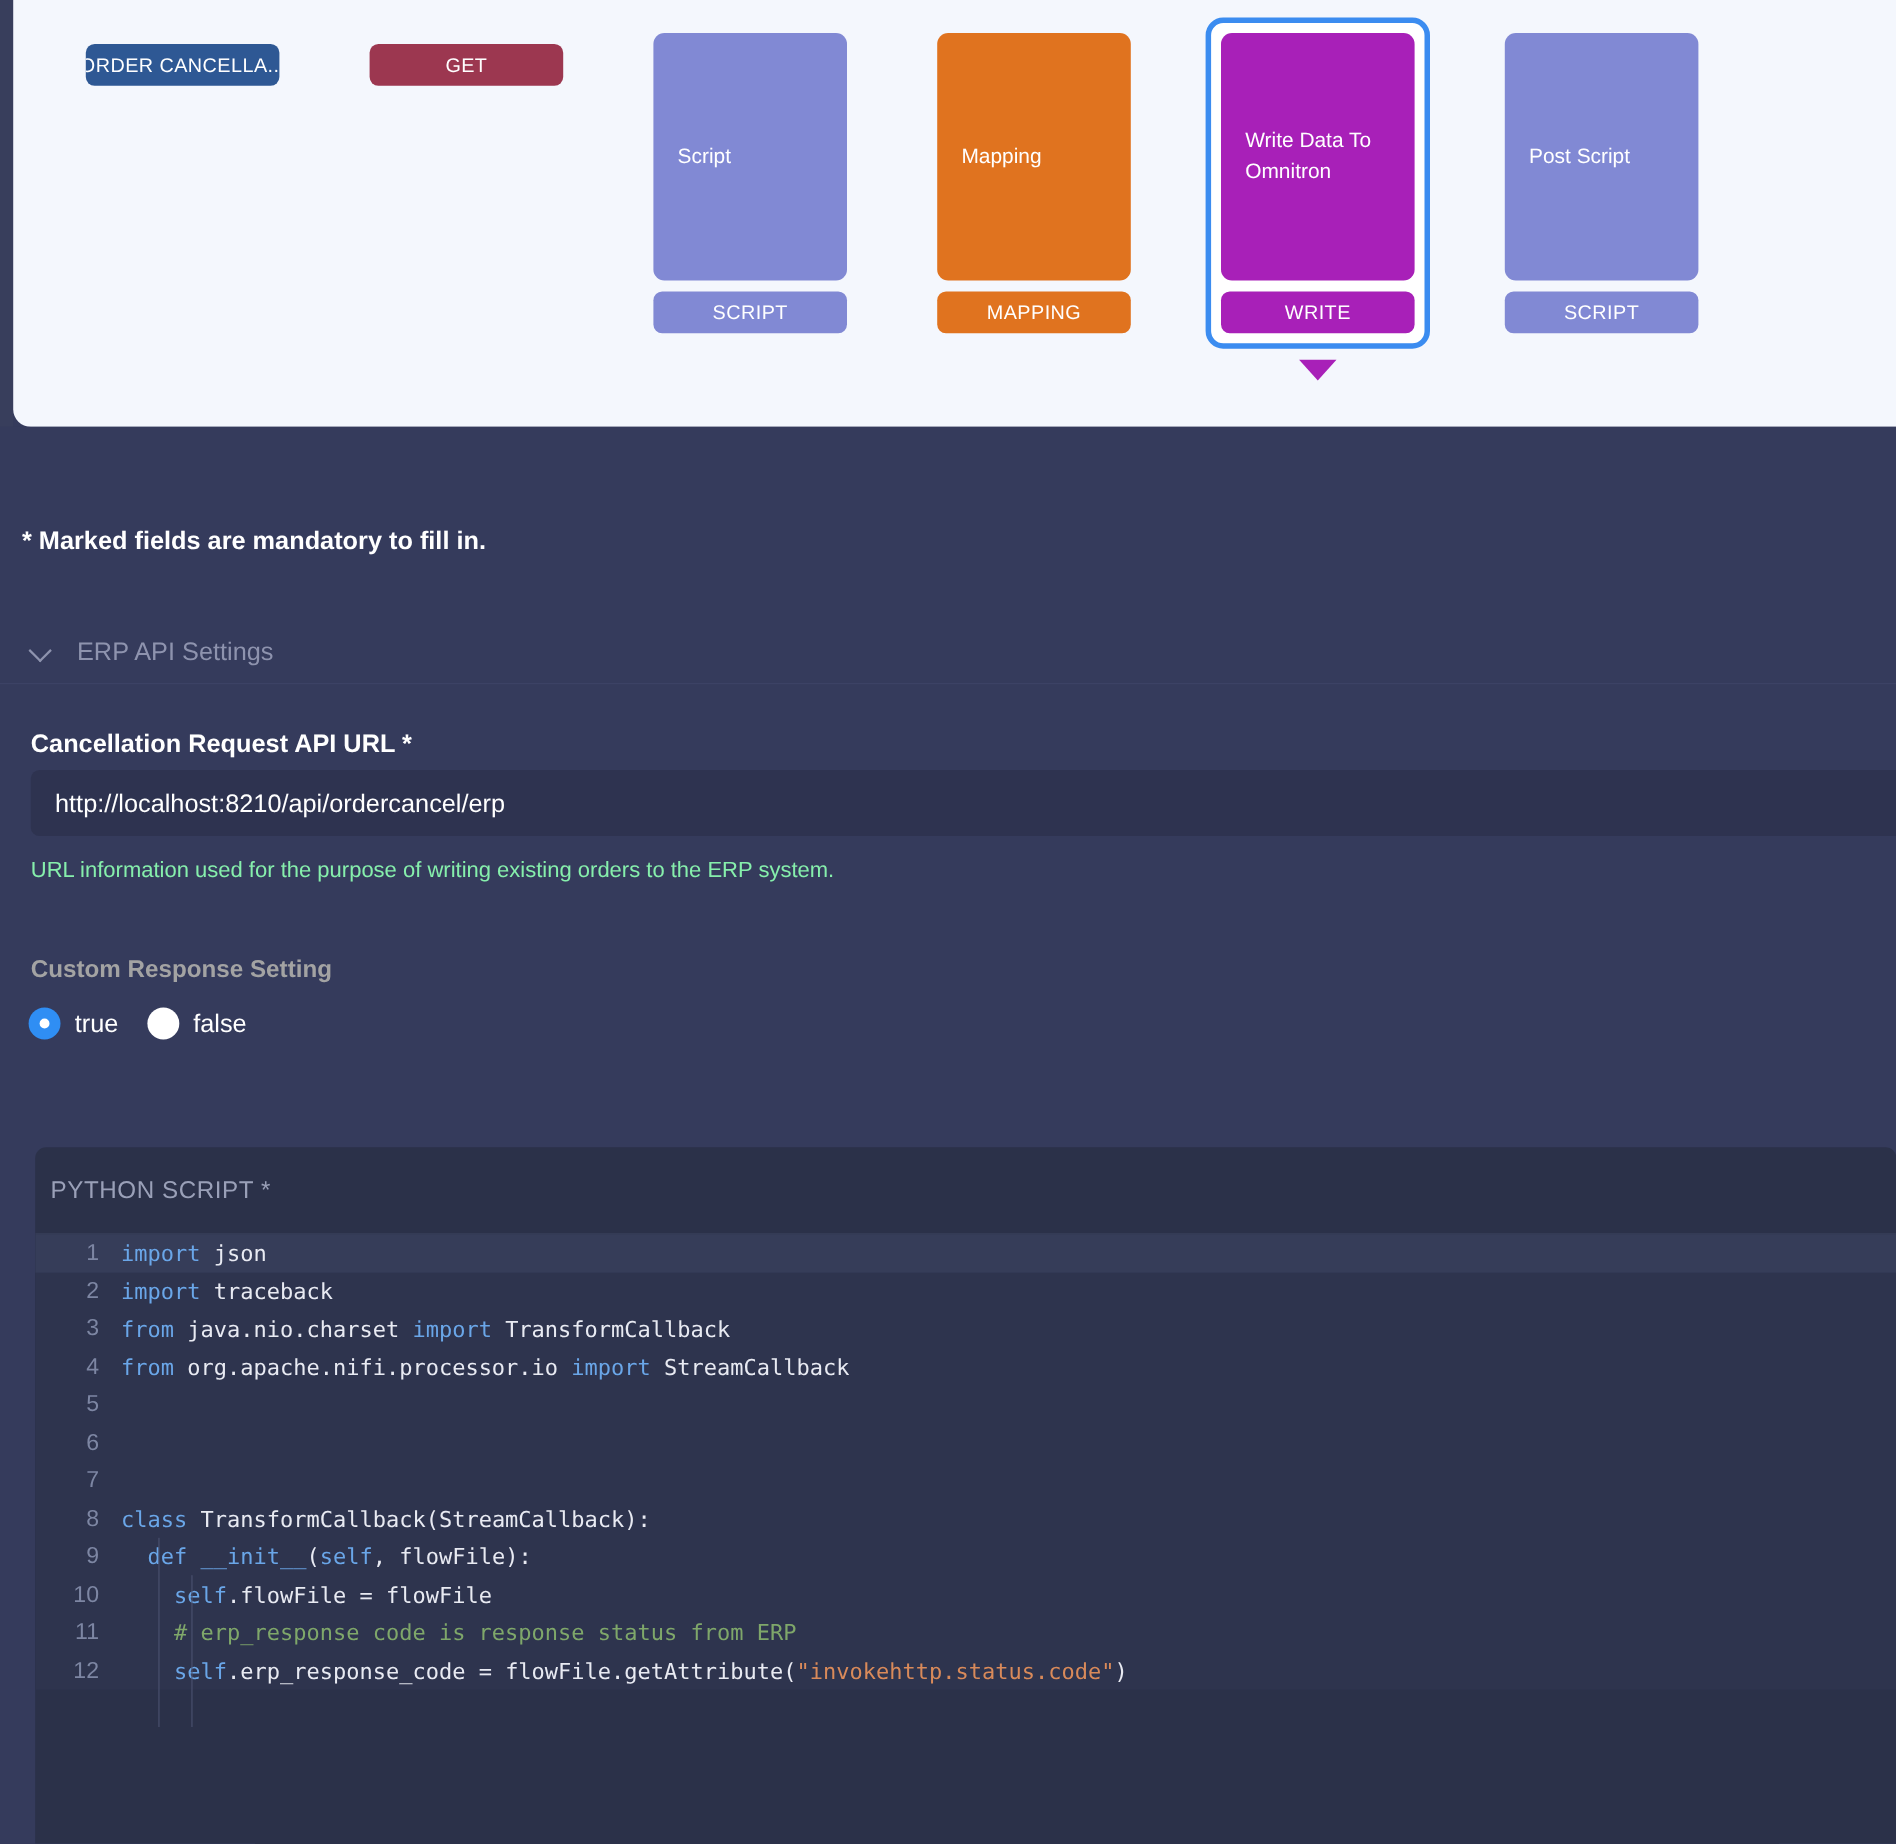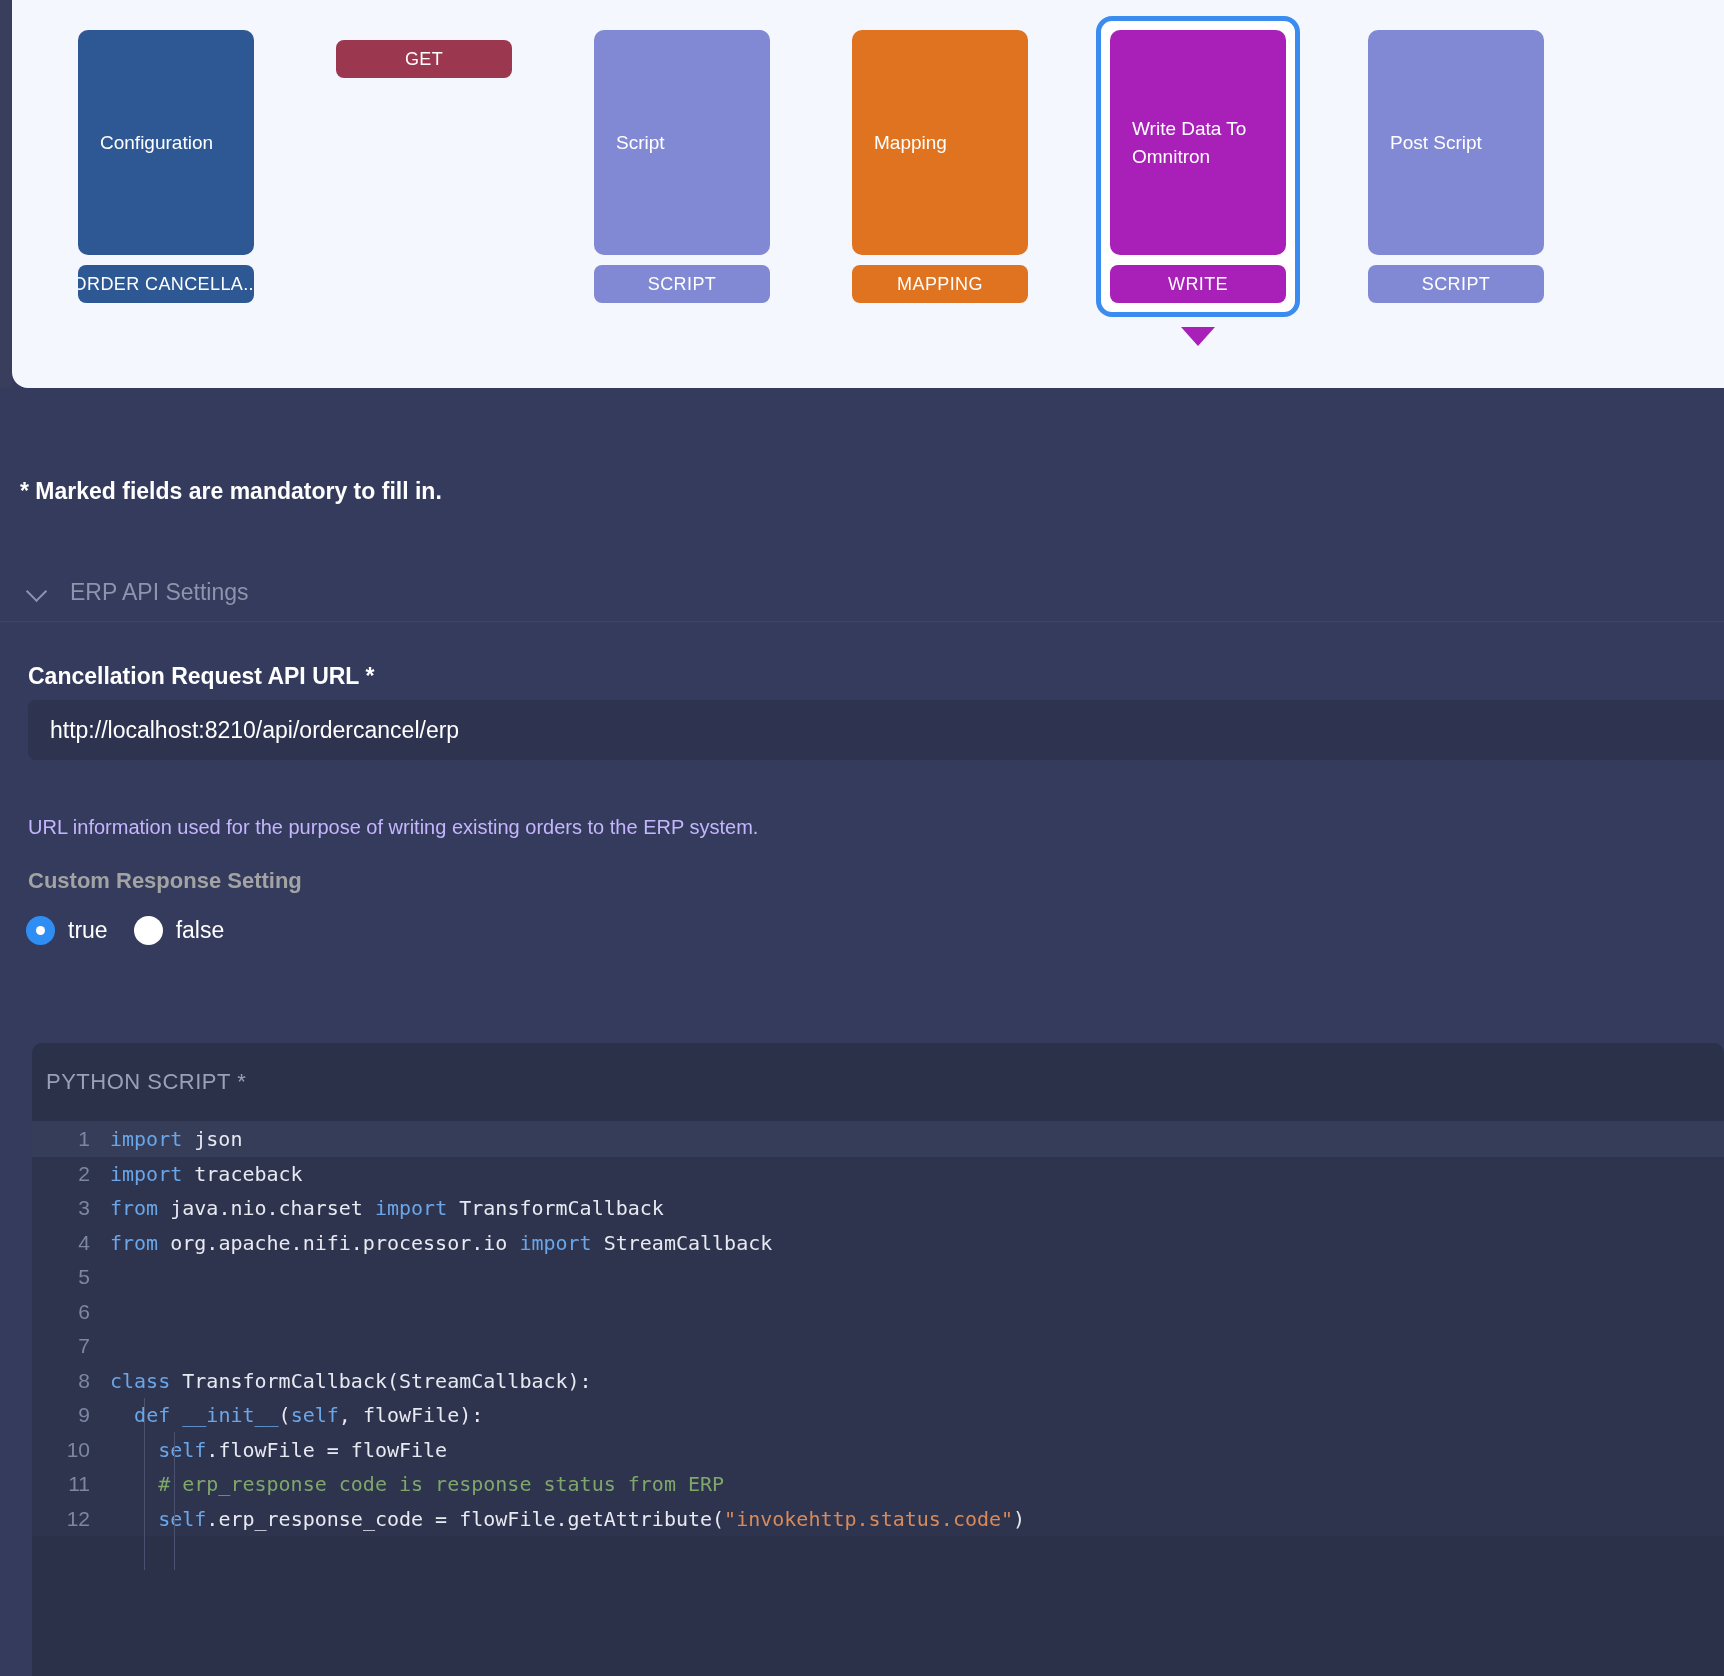--- a/index.html
+++ b/index.html
@@ -154,22 +154,21 @@
     font-size: 23px;
     font-family: "Liberation Sans", sans-serif;
     padding: 0 22px;
     outline: none;
   }
 
   .help-text {
     position: absolute;
     left: 28px; top: 392px;
     font-size: 20px;
-    color: #c4b5fd;
-    margin-top: 36px;
+    color: #86efac;
   }
 
   .radio-label {
     position: absolute;
     left: 28px; top: 480px;
     font-size: 22px;
     font-weight: bold;
     color: #a3a3a3;
   }
   .radio-row {
@@ -258,21 +257,20 @@
   }
 </style>
 </head>
 <body>
 
 <div class="app-rail"></div>
 
 <div class="steps-panel">
   <div class="steps-row" id="steps-row">
       <div class="step">
-        <div class="step-body" style="background: rgb(46, 88, 148);">Configuration</div>
         <div class="step-badge" style="background: rgb(46, 88, 148);">ORDER CANCELLA...</div>
       </div>
       <div class="step">
         <div class="step-badge" style="background: rgb(156, 55, 80);">GET</div>
       </div>
       <div class="step">
         <div class="step-body" style="background: rgb(129, 137, 212);">Script</div>
         <div class="step-badge" style="background: rgb(129, 137, 212);">SCRIPT</div>
       </div>
       <div class="step">

